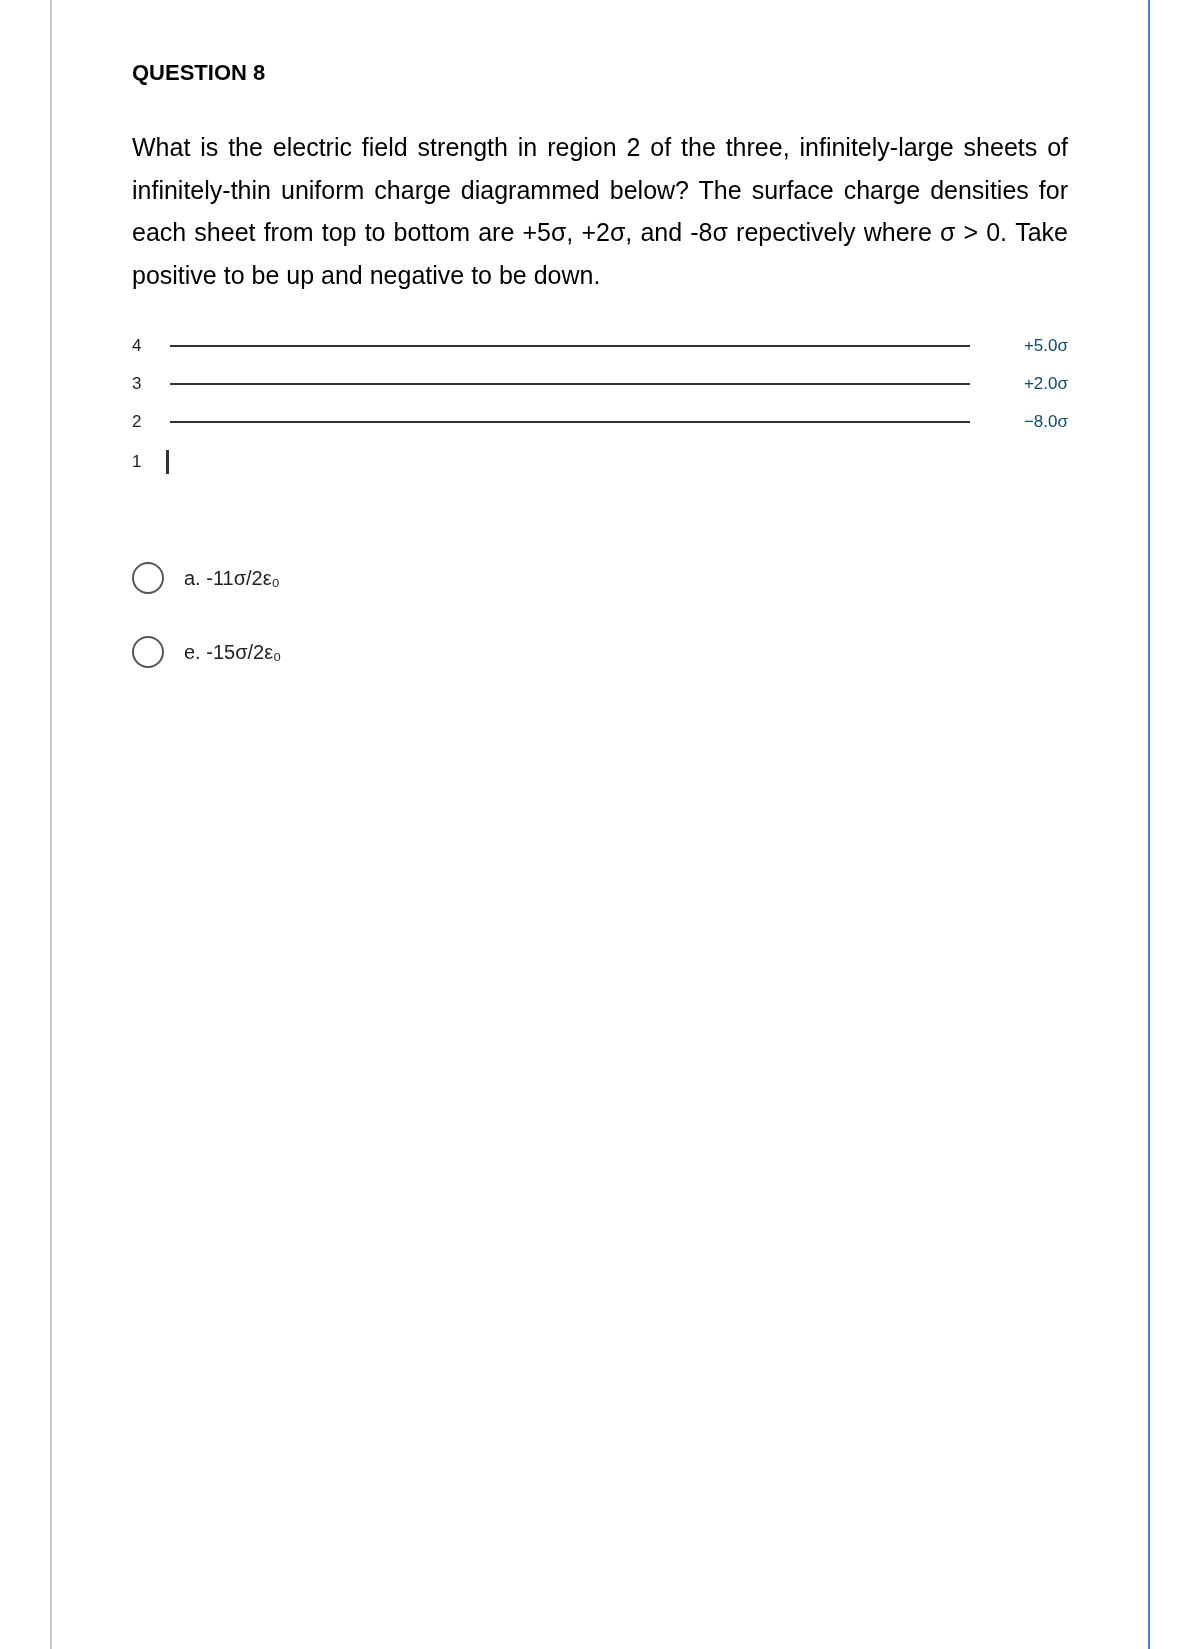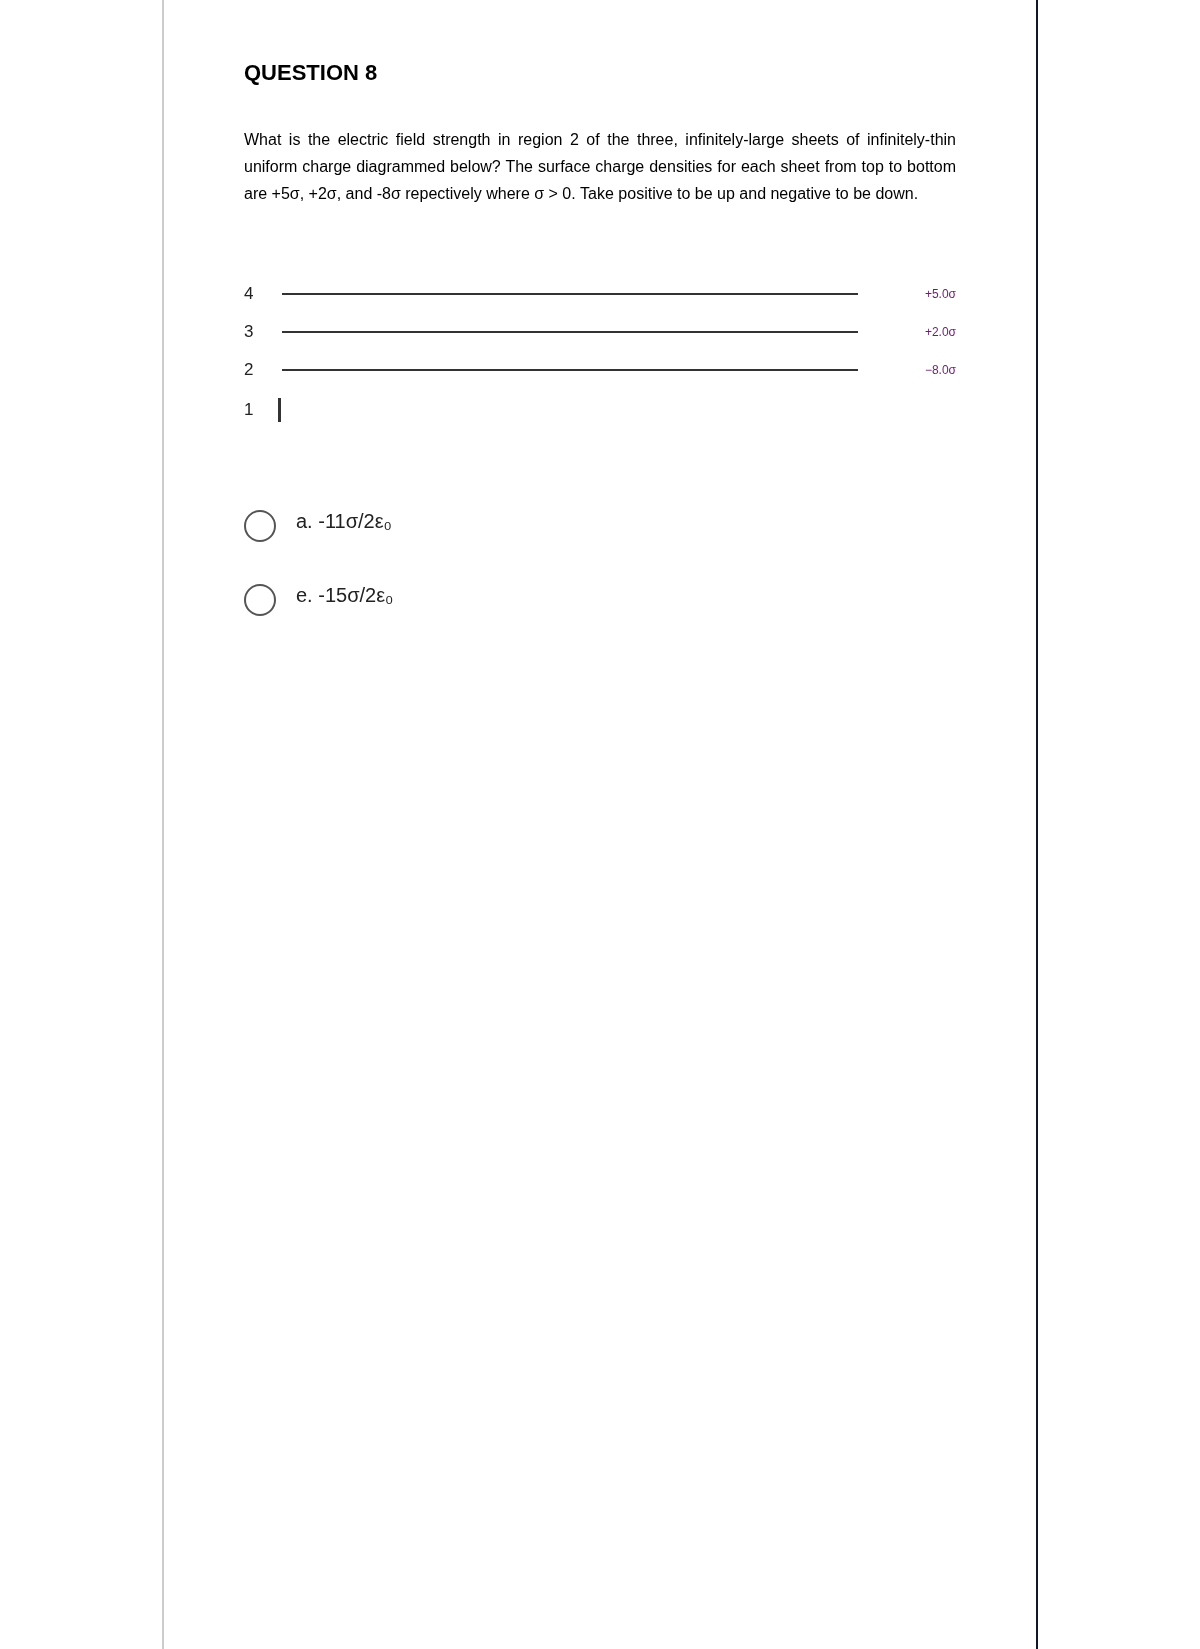--- a/index.html
+++ b/index.html
@@ -12,39 +12,39 @@
       background: #fff;
       font-family: Arial, sans-serif;
       width: 1200px;
       min-height: 1649px;
       display: flex;
       justify-content: center;
       align-items: flex-start;
     }
 
     .page-container {
-      width: 876px;
+      width: 1100px;
       padding: 60px 80px;
       background: #fff;
       border-left: 2px solid #ccc;
-      border-right: 2px solid #0f172a;
+      border-right: 2px solid #3b82f6;
       min-height: 1649px;
     }
 
     .question-title {
       font-size: 22px;
       font-weight: bold;
       margin-bottom: 40px;
     }
 
     .question-text {
-      font-size: 16px;
+      font-size: 25px;
       line-height: 1.7;
       text-align: justify;
-      margin-bottom: 66px;
+      margin-bottom: 30px;
     }
 
     .diagram {
       position: relative;
       width: 100%;
       margin-bottom: 60px;
       padding: 10px 0;
     }
 
     .diagram-row {
@@ -76,34 +76,34 @@
     }
 
     .vertical-bar {
       width: 3px;
       height: 24px;
       background: #333;
       margin-left: 4px;
     }
 
     .charge-label {
-      font-size: 12px;
+      font-size: 17px;
       width: 90px;
       text-align: right;
-      color: #701a75;
+      color: #0c4a6e;
       flex-shrink: 0;
     }
 
     .options-section {
       margin-top: 20px;
     }
 
     .option-row {
       display: flex;
-      align-items: flex-start;
+      align-items: center;
       margin-bottom: 42px;
     }
 
     .radio-circle {
       width: 32px;
       height: 32px;
       border-radius: 50%;
       border: 2px solid #555;
       flex-shrink: 0;
       margin-right: 20px;

